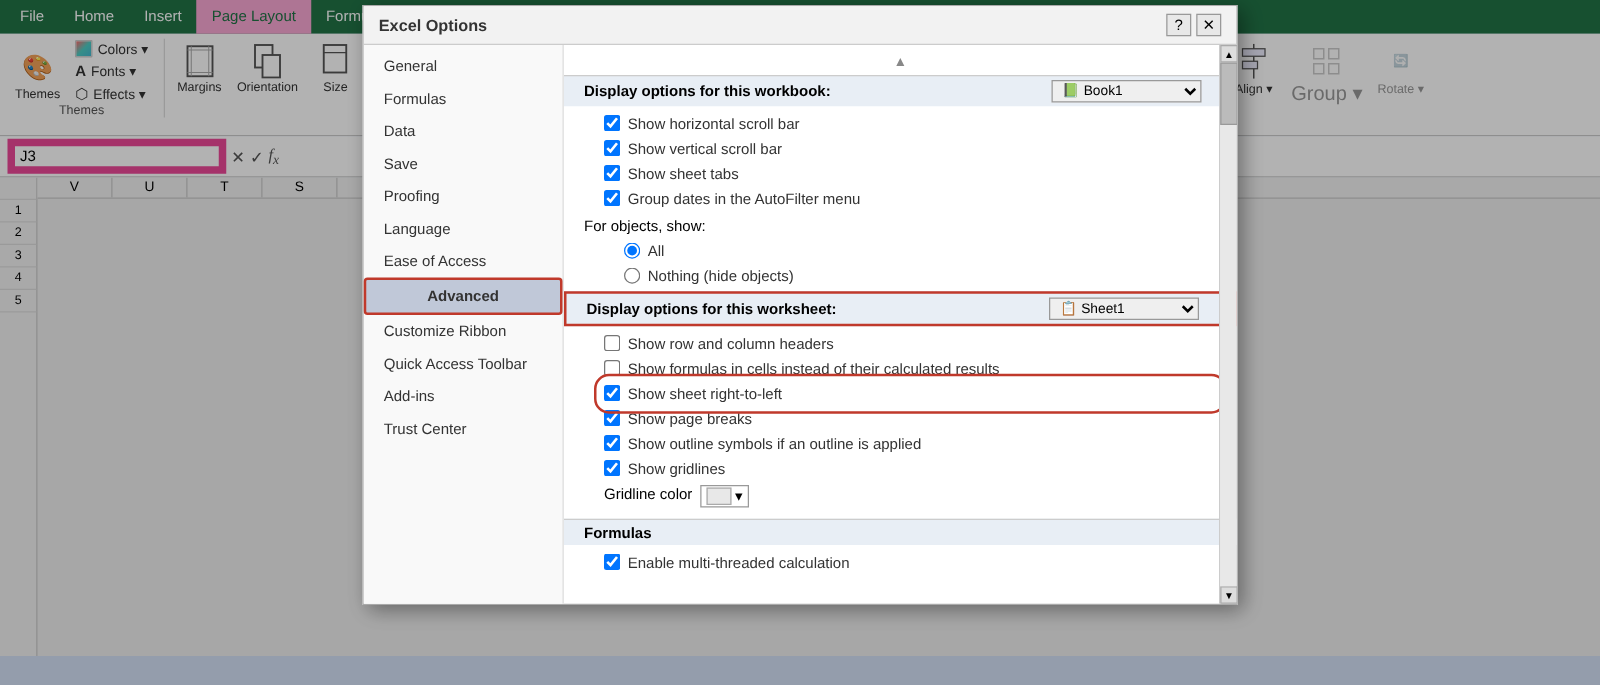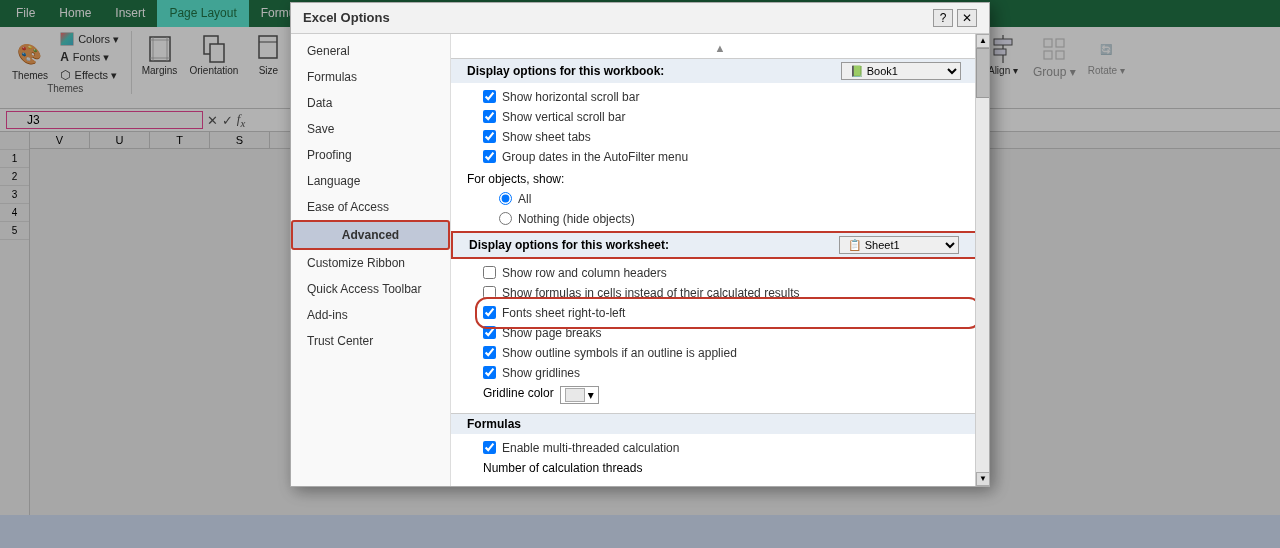--- a/index.html
+++ b/index.html
@@ -2,26 +2,26 @@
 <html><head>
   <meta charset="utf-8">
   <style>
     * { box-sizing: border-box; margin: 0; padding: 0; }
     body { font-family: 'Segoe UI', Tahoma, Geneva, Verdana, sans-serif; font-size: 12px; background: #d4e1f7; overflow: hidden; }
 
     
     .ribbon { background: #217346; width: 100%; }
     .ribbon-tabs { display: flex; background: #217346; padding: 0 4px; }
     .ribbon-tab { color: white; padding: 6px 12px; font-size: 12px; cursor: pointer; }
-    .ribbon-tab.active { background: #5eead4; color: #217346; }
+    .ribbon-tab.active { background: #f9a8d4; color: #217346; }
     .ribbon-btn { display: flex; flex-direction: column; align-items: center; padding: 2px 4px; cursor: pointer; border-radius: 2px; font-size: 10px; color: #333; min-width: 44px; }
     .ribbon-btn .icon { width: 32px; height: 32px; display: flex; align-items: center; justify-content: center; font-size: 20px; }
     .ribbon-btn-small { display: flex; align-items: center; gap: 4px; padding: 1px 4px; cursor: pointer; font-size: 11px; color: #333; }
     .formula-bar { background: white; border-bottom: 1px solid #ccc; padding: 2px 6px; display: flex; align-items: center; gap: 4px; font-size: 12px; }
-    .cell-ref { border: 1px solid #ec4899; padding: 1px 20px; min-width: 50px; font-size: 12px; }
+    .cell-ref { border: 6px solid #ec4899; padding: 1px 4px; min-width: 50px; font-size: 12px; }
     .formula-input { flex: 1; border: none; outline: none; padding: 1px 4px; font-size: 12px; }
 
     
     .modal-overlay { position: fixed; top: 0; left: 0; width: 100%; height: 100%; background: rgba(0,0,0,0.3); display: flex; align-items: center; justify-content: center; z-index: 1000; }
     .modal { background: white; border: 1px solid #aaa; box-shadow: 4px 4px 16px rgba(0,0,0,0.4); width: 700px; min-height: 480px; display: flex; flex-direction: column; }
     .modal-title-bar { background: #f2f2f2; border-bottom: 1px solid #ccc; padding: 6px 12px; display: flex; align-items: center; justify-content: space-between; }
     .modal-title { font-size: 13px; font-weight: 600; color: #333; }
     .modal-controls { display: flex; gap: 4px; }
     .modal-control-btn { width: 20px; height: 18px; border: 1px solid #999; background: #e8e8e8; cursor: pointer; display: flex; align-items: center; justify-content: center; font-size: 12px; }
     .modal-body { display: flex; flex: 1; }
@@ -239,21 +239,21 @@
     </div>
     <div class="ribbon-btn">
       <div style="width:28px;height:32px;display:flex;align-items:center;justify-content:center;opacity:0.5;">
         <svg width="24" height="28" viewBox="0 0 24 28">
             <rect x="2" y="4" width="8" height="8" fill="none" stroke="#999" stroke-width="1.2"></rect>
             <rect x="14" y="4" width="8" height="8" fill="none" stroke="#999" stroke-width="1.2"></rect>
             <rect x="2" y="16" width="8" height="8" fill="none" stroke="#999" stroke-width="1.2"></rect>
             <rect x="14" y="16" width="8" height="8" fill="none" stroke="#999" stroke-width="1.2"></rect>
           </svg>
       </div>
-      <span style="font-size:12px;color:#999;">Group ▾</span>
+      <span style="font-size:16px;color:#999;">Group ▾</span>
     </div>
     <div class="ribbon-btn">
       <div style="width:28px;height:32px;display:flex;align-items:center;justify-content:center;opacity:0.5;">🔄</div>
       <span style="font-size:10px;color:#999;">Rotate ▾</span>
     </div>
   </div>
 </div>
 
 <div class="formula-bar">
   <input type="text" class="cell-ref" value="J3" style="">
@@ -365,21 +365,21 @@
           <label for="rowcol">Show row and column headers</label>
         </div>
         <div class="option-row indent-1">
           <input type="checkbox" id="formulas" style="">
           <label for="formulas">Show formulas in cells instead of their calculated results</label>
         </div>
 
         <div class="option-row indent-1 highlighted-row" style="position:relative;">
           <div class="highlight-circle"></div>
           <input type="checkbox" checked="" id="rtl" style="">
-          <label for="rtl">Fonts sheet right-to-left</label>
+          <label for="rtl">Show sheet right-to-left</label>
         </div>
 
         <div class="option-row indent-1">
           <input type="checkbox" checked="" id="pagebreaks" style="">
           <label for="pagebreaks">Show page breaks</label>
         </div>
         <div class="option-row indent-1">
           <input type="checkbox" checked="" id="outline" style="">
           <label for="outline">Show outline symbols if an outline is applied</label>
         </div>
@@ -394,23 +394,20 @@
             <span>▾</span>
           </div>
         </div>
 
         <div style="background:#e8eef5;padding:3px 8px;font-weight:600;font-size:12px;margin:6px -16px 4px -16px;padding-left:16px;border-top:1px solid #ccc;">
           <span>Formulas</span>
         </div>
         <div class="option-row indent-1">
           <input type="checkbox" checked="" id="mt" style="">
           <label for="mt">Enable multi-threaded calculation</label>
-        </div>
-        <div class="option-row indent-1">
-          <span>Number of calculation threads</span>
         </div>
 
         <div style="position:absolute;right:0;top:0;bottom:0;width:14px;background:#f0f0f0;border-left:1px solid #ccc;display:flex;flex-direction:column;">
           <div style="width:14px;height:14px;background:#ddd;border:1px solid #aaa;display:flex;align-items:center;justify-content:center;font-size:8px;cursor:pointer;">▲</div>
           <div style="flex:1;background:#e8e8e8;position:relative;">
             <div style="width:14px;height:50px;background:#bbb;border:1px solid #999;position:absolute;top:0;"></div>
           </div>
           <div style="width:14px;height:14px;background:#ddd;border:1px solid #aaa;display:flex;align-items:center;justify-content:center;font-size:8px;cursor:pointer;">▼</div>
         </div>
       </div>

